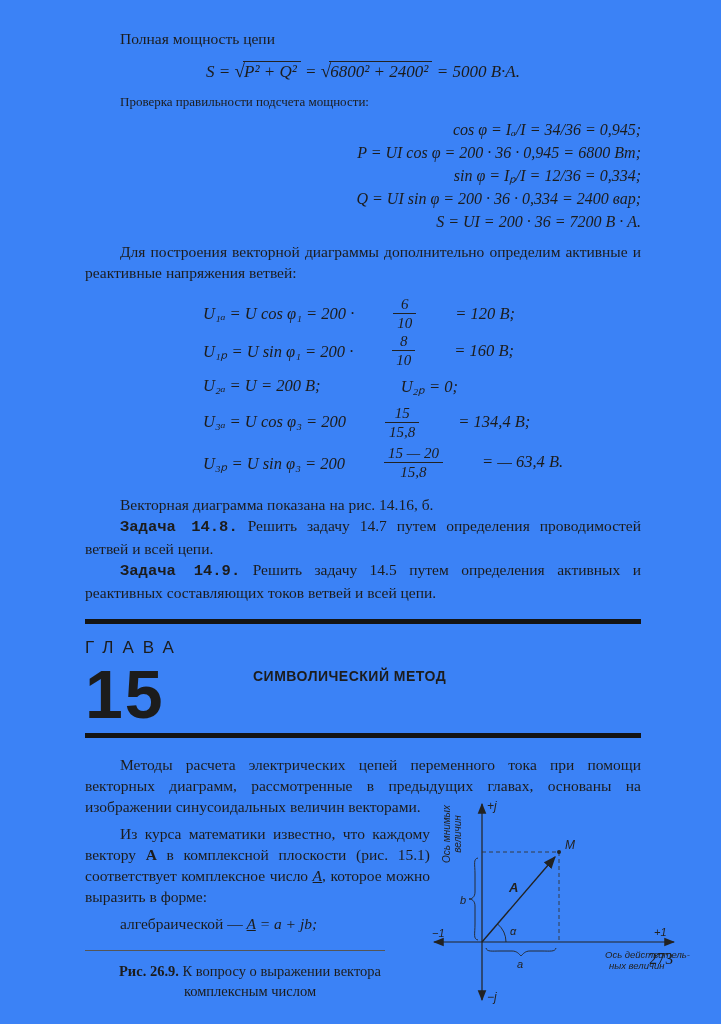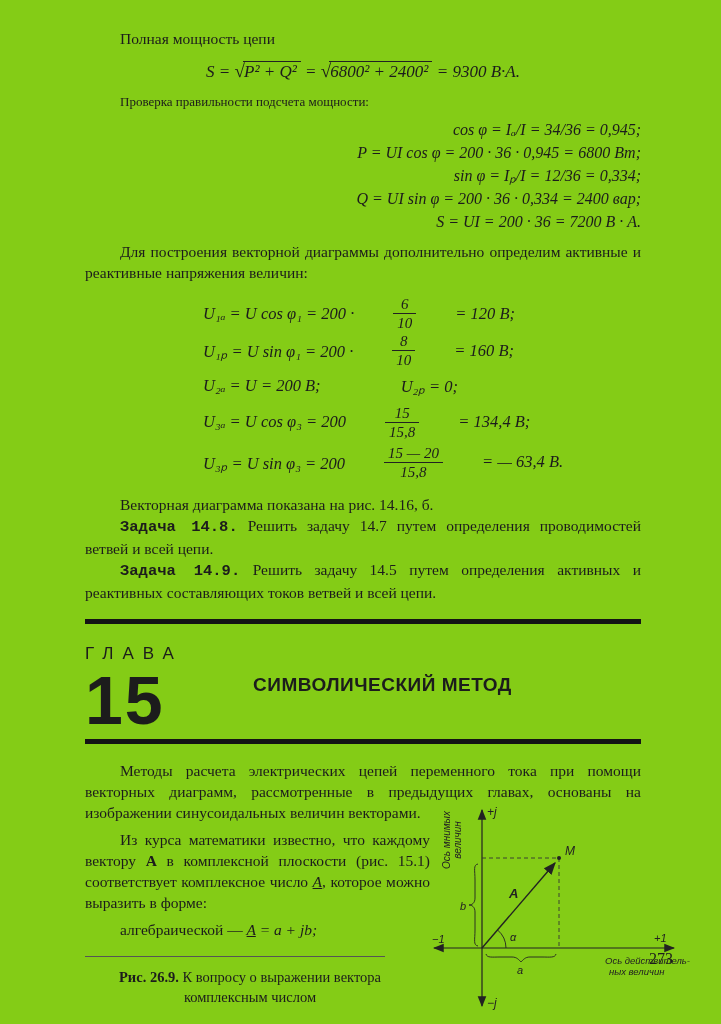--- a/index.html
+++ b/index.html
@@ -1,17 +1,17 @@
 <!DOCTYPE html>
 <html><head>
 <meta charset="utf-8">
 <style>
   html,body{margin:0;padding:0;background:#d8d6d0;}
   .page{
-    width:721px;height:1024px;background:#84cc16;position:relative;
+    width:721px;height:1024px;background:#3b82f6;position:relative;
     font-family:"Liberation Serif",serif;color:#1c1c1c;overflow:hidden;
     margin:0 auto;box-sizing:border-box;padding:28px 80px 0 85px;
   }
   .indent{text-indent:35px;}
   p{margin:0;}
   .lead{font-size:15.5px;line-height:21px;}
   .s-line{text-align:center;font-size:17px;font-style:italic;margin:11px 0 9px;}
   .rad{border-top:1.2px solid #222;padding:0 4px 0 1px;}
   .sqrt{font-style:normal;font-size:19px;margin-right:-2px;}
   .check-head{font-size:13px;line-height:21px;}
@@ -21,25 +21,25 @@
   .u-line{display:flex;align-items:center;min-height:33px;gap:32px;}
   .u-line.tall{min-height:40px;}
   .frac{display:inline-block;text-align:center;vertical-align:middle;margin:0 7px;font-size:15px;line-height:18px;}
   .frac .num{display:block;border-bottom:1.2px solid #222;padding:0 4px;}
   .frac .den{display:block;padding:0 4px;}
   .gap-left{margin-left:48px;}
   .task{font-size:15.5px;line-height:21px;text-align:justify;}
   .task b{font-family:Liberation Mono, monospace;}
   .bar{height:5px;background:#141414;}
   .bar.top-bar{margin-top:16px;}
-  .chapter{display:flex;align-items:flex-start;padding:20px 0 6px;}
+  .chapter{display:flex;align-items:flex-start;padding:14px 0 6px;}
   .ch-left{width:168px;font-family:"Liberation Sans",sans-serif;}
   .ch-label{font-size:17px;letter-spacing:9px;font-weight:500;}
   .ch-num{font-size:68px;font-weight:700;line-height:0.95;margin-top:4px;letter-spacing:2px;}
-  .ch-title{font-family:"Liberation Sans",sans-serif;font-size:19px;font-weight:700;letter-spacing:0.5px;margin-top:30px;}
+  .ch-title{font-family:"Liberation Sans",sans-serif;font-size:14px;font-weight:700;letter-spacing:0.5px;margin-top:30px;}
   .section{position:relative;padding-top:16px;}
   .fig{position:absolute;top:56px;right:-68px;width:285px;}
   .leftcol{width:345px;}
   .caption-rule{width:300px;height:1px;background:#555;margin:16px 0 10px;border:none;}
   .caption{width:330px;text-align:center;font-size:14.5px;line-height:20px;}
   .pageno{position:absolute;right:48px;bottom:56px;font-size:16px;}
   .ul{text-decoration:underline;}
   svg text{font-family:"Liberation Sans",sans-serif;fill:#222;}
 </style>
 </head>
@@ -47,34 +47,34 @@
 
 <div class="page">
 
   <p class="lead indent">Полная мощность цепи</p>
 
   <div class="s-line">
     <span>S =</span>
     <span class="sqrt">√</span><span class="rad">P² + Q²</span>
     <span>=</span>
     <span class="sqrt">√</span><span class="rad">6800² + 2400²</span>
-    <span>= 9300 В·А.</span>
+    <span>= 5000 В·А.</span>
   </div>
 
   <p class="check-head indent">Проверка правильности подсчета мощности:</p>
 
   <div class="check-lines">
     <div>cos φ = Iₐ/I = 34/36 = 0,945;</div>
     <div>P = UI cos φ = 200 · 36 · 0,945 = 6800 Вт;</div>
     <div>sin φ = Iₚ/I = 12/36 = 0,334;</div>
     <div>Q = UI sin φ = 200 · 36 · 0,334 = 2400 вар;</div>
     <div>S = UI = 200 · 36 = 7200 В · А.</div>
   </div>
 
-  <p class="para indent">Для построения векторной диаграммы дополнительно определим активные и реактивные напряжения величин:</p>
+  <p class="para indent">Для построения векторной диаграммы дополнительно определим активные и реактивные напряжения ветвей:</p>
 
   <div class="u-block">
     <div class="u-line">
       <span>U₁ₐ = U cos φ₁ = 200 ·</span>
       <span class="frac">
           <span class="num">6</span>
           <span class="den">10</span>
         </span>
       <span>= 120 В;</span>
     </div>

